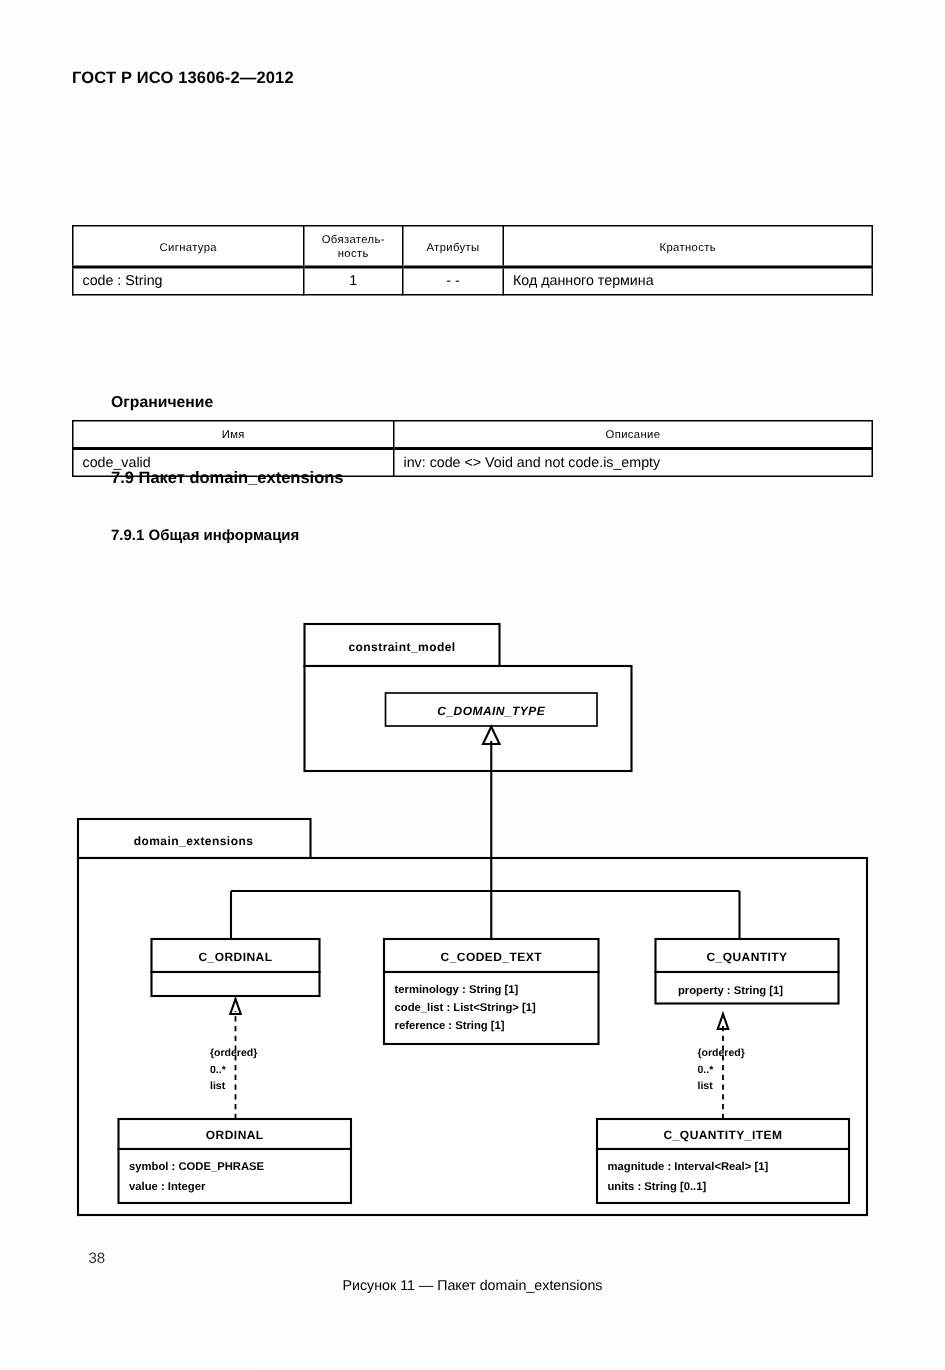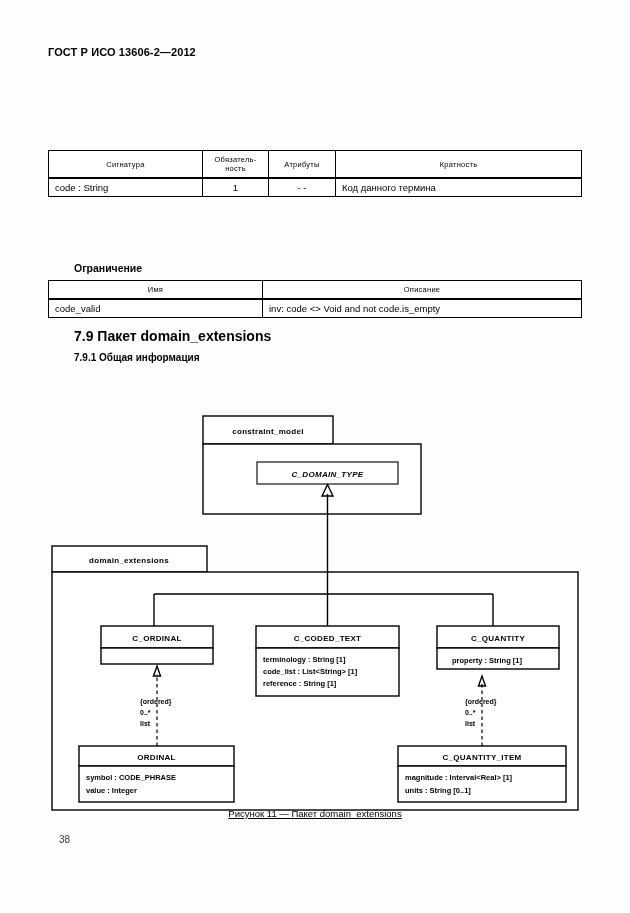--- a/index.html
+++ b/index.html
@@ -70,21 +70,21 @@
   #constraint-table { left: 48px; top: 280px; width: 534px; padding-left: 20px; }
   #constraint-table .col-name { width: 205px; }
 
   .sub-head {
     position: absolute;
     font-size: 10.5px;
     font-weight: bold;
     left: 74px;
   }
   #constraint-caption { top: 262px; }
-  #sect-79   { top: 328px; font-size: 14px; }
+  #sect-79   { top: 313px; font-size: 11px; }
   #sect-791  { top: 352px; font-size: 10px; }
 
   
   .diagram {
     position: absolute;
     left: 48px; top: 412px;
     width: 534px; height: 408px;
   }
   .diagram svg { display: block; }
 
@@ -108,24 +108,23 @@
     font-size: 7px; font-weight: bold; text-anchor: start;
   }
   .box { fill: #ffffff; stroke: #000000; stroke-width: 1.4; }
   .box-thin { fill: #ffffff; stroke: #000000; stroke-width: 1.1; }
   .line { stroke: #000000; stroke-width: 1.4; fill: none; }
   .dash { stroke: #000000; stroke-width: 1.2; fill: none; stroke-dasharray: 3.5 3; }
 
   
   .fig-caption {
     position: absolute;
-    left: 0; right: 0; top: 808px;
+    left: 0; right: 0; top: 852px;
     text-align: center;
     font-size: 9.5px;
-    text-decoration: underline;
   }
   .folio {
     position: absolute;
     left: 44px; top: 834px;
     font-size: 10px;
     color: #3a3a3a;
     margin-left: 15px;
   }
 </style>
 </head>

